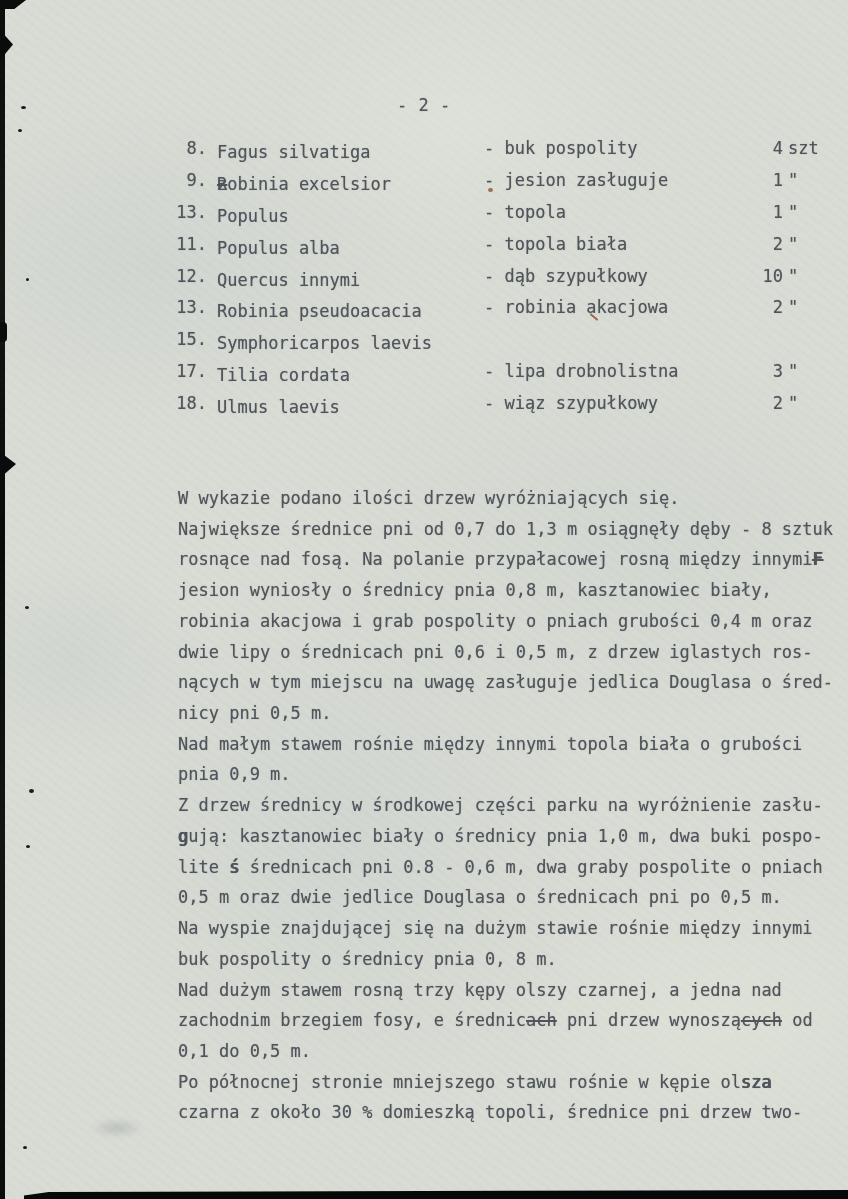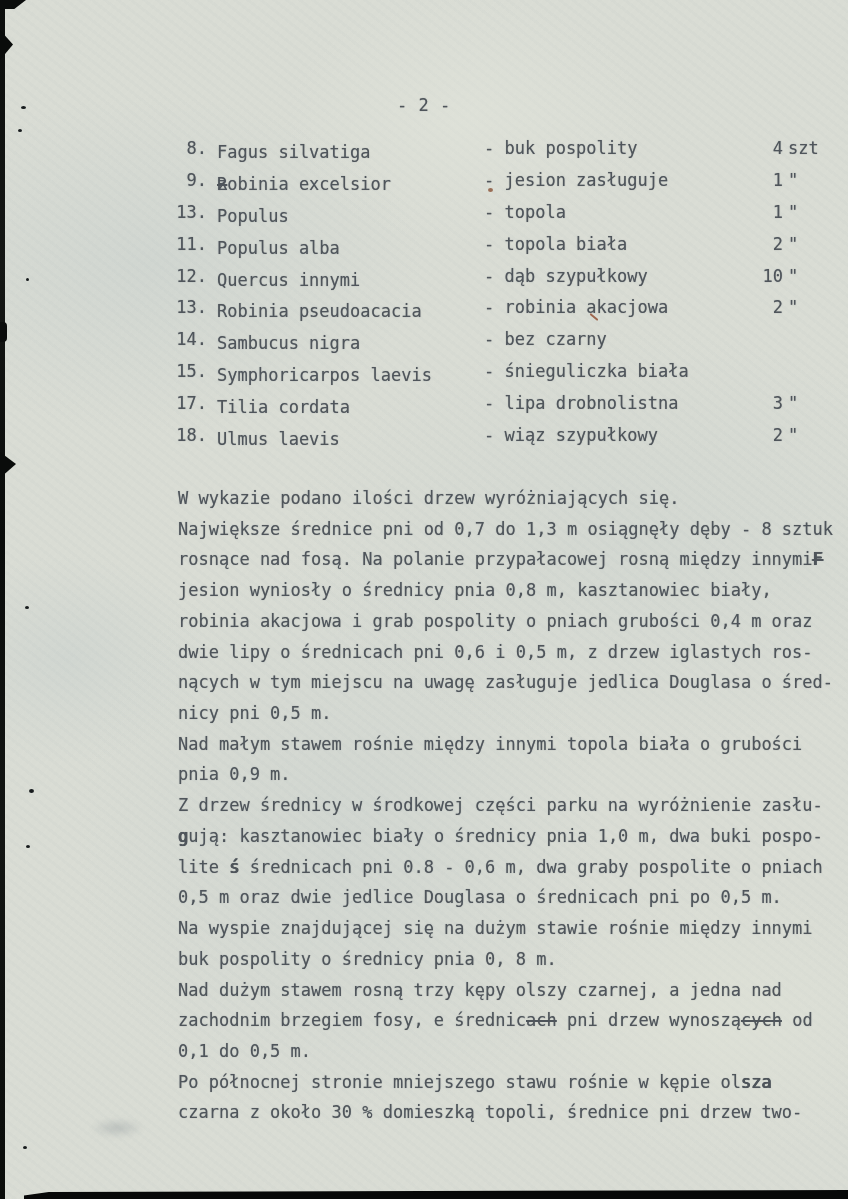--- a/index.html
+++ b/index.html
@@ -131,30 +131,22 @@
     <span class="c-unit">"</span>
   </div>
       <div class="trow">
     <span class="c-num">13.</span>
     <span class="c-latin"><span>Robinia pseudoacacia</span></span>
     <span class="c-polish">- robinia akacjowa</span>
     <span class="c-qty">2</span>
     <span class="c-unit">"</span>
   </div>
       <div class="trow">
-    <span class="c-num">14.</span>
-    <span class="c-latin"><span>Sambucus nigra</span></span>
-    <span class="c-polish">- bez czarny</span>
-    <span class="c-qty"></span>
-    <span class="c-unit"></span>
-  </div>
-      <div class="trow">
     <span class="c-num">15.</span>
     <span class="c-latin"><span>Symphoricarpos laevis</span></span>
-    <span class="c-polish">- śnieguliczka biała</span>
     <span class="c-qty"></span>
     <span class="c-unit"></span>
   </div>
       <div class="trow">
     <span class="c-num">17.</span>
     <span class="c-latin"><span>Tilia cordata</span></span>
     <span class="c-polish">- lipa drobnolistna</span>
     <span class="c-qty">3</span>
     <span class="c-unit">"</span>
   </div>

